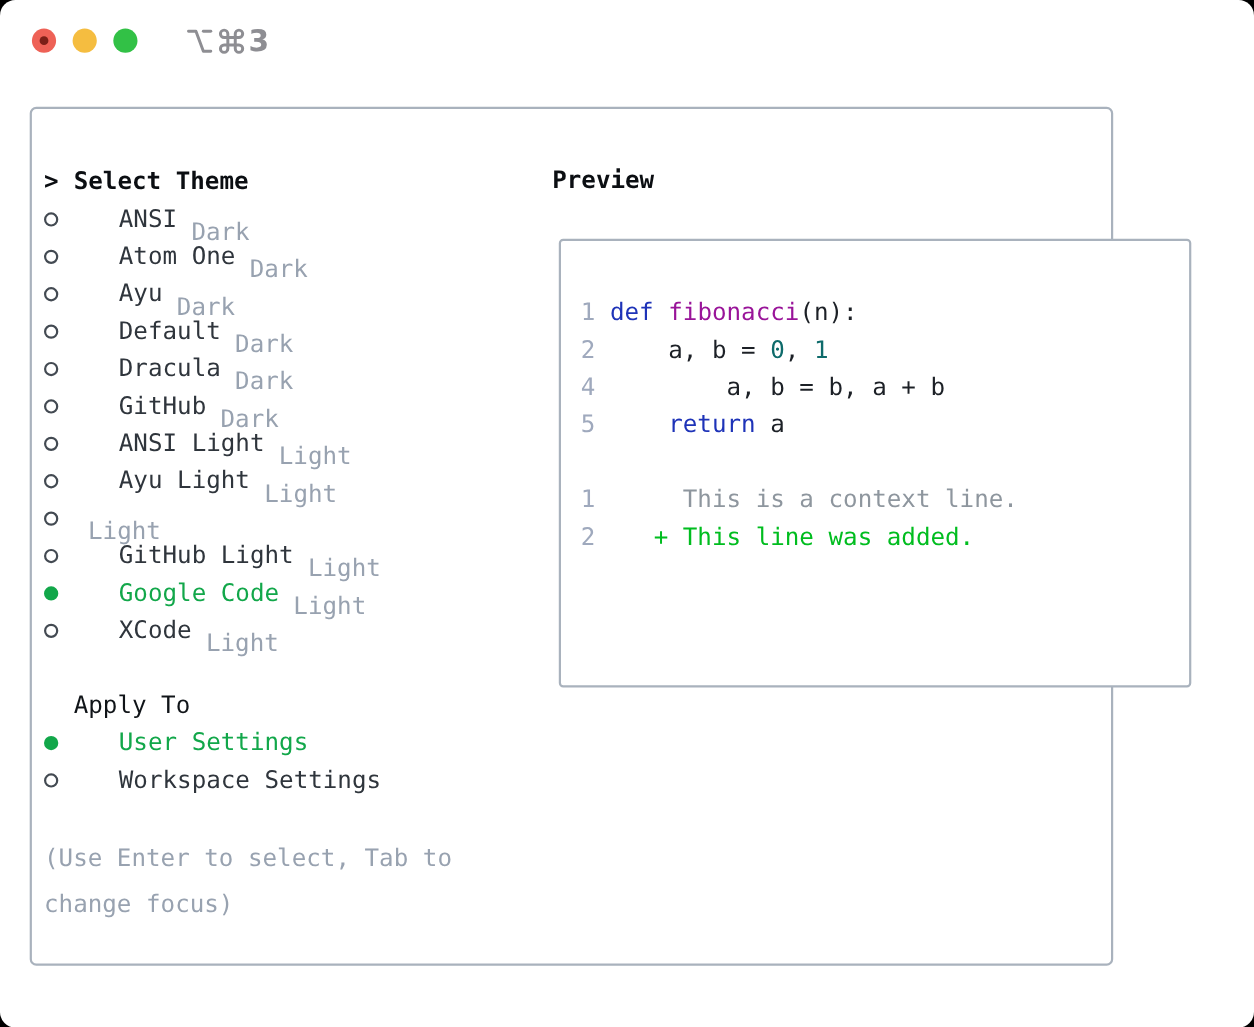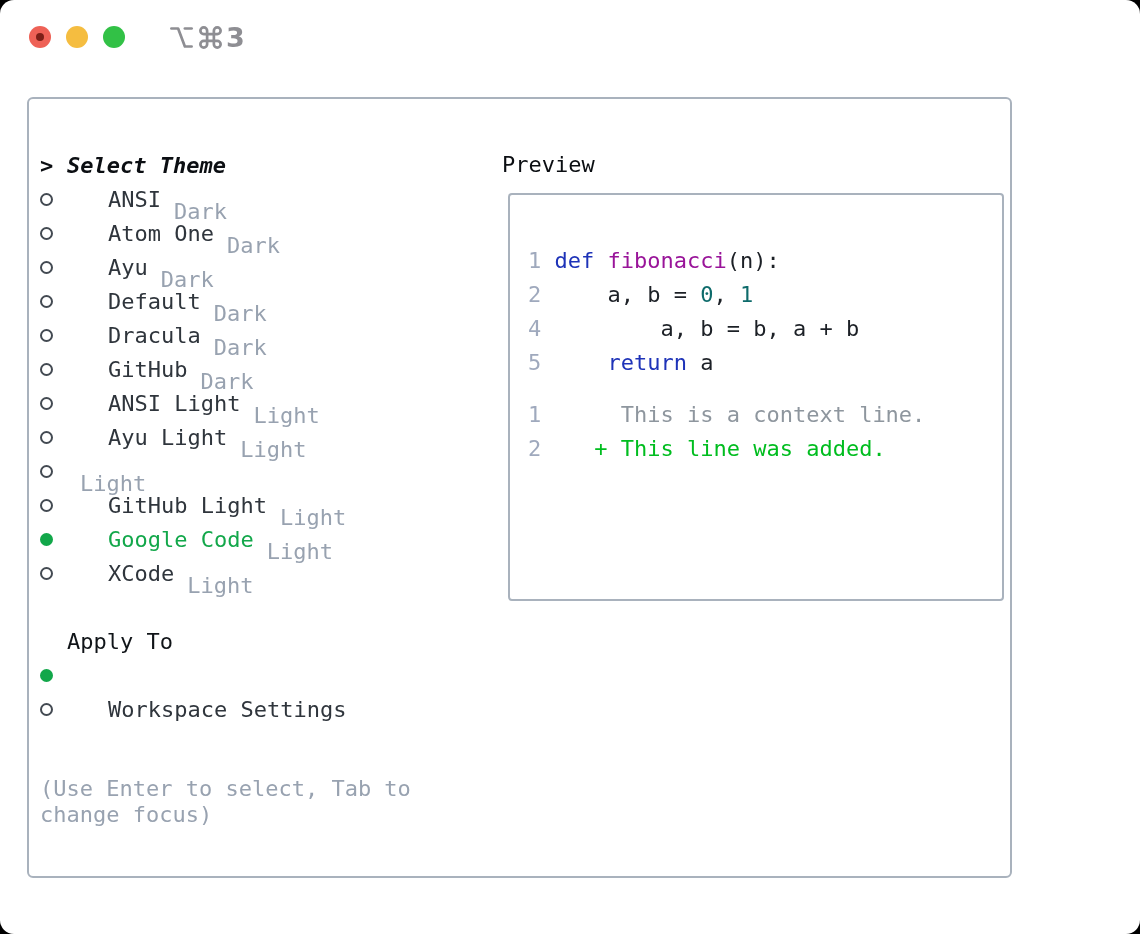--- a/index.html
+++ b/index.html
@@ -34,38 +34,38 @@
   
   .main-box{
     position:absolute;left:27px;top:97px;width:985px;height:781px;
     border:2px solid var(--border_gray);border-radius:6px;background:#fff;
   }
   
   .left-col{position:absolute;left:11px;top:49px;width:440px;}
   .row{height:34px;display:flex;align-items:center;white-space:pre;}
   .cell{width:27px;display:flex;align-items:center;}
   .cursor{font-weight:bold;color:var(--header_black);}
-  .hdr{font-weight:bold;color:var(--header_black);font-style:italic;}
+  .hdr{font-weight:bold;color:var(--header_black);}
   .subhdr{color:#101418;}
   .ring{width:13px;height:13px;border-radius:50%;border:2px solid #434a52;}
   .ring.on{background:var(--accent_green);border-color:var(--accent_green);}
   .name{color:var(--text_dark);margin-left:41px;}
   .name.sel{color:var(--accent_green);}
   .variant{color:var(--muted_gray);margin-left:13px;margin-top:24px;}
   .spacer{height:34px;}
-  .hint{margin-top:50px;width:392px;color:var(--muted_gray);line-height:26px;}
+  .hint{margin-top:34px;width:392px;color:var(--muted_gray);line-height:42px;}
   
-  .preview-title{position:absolute;left:473px;top:49px;height:34px;line-height:34px;font-weight:normal;color:var(--header_black);}
+  .preview-title{position:absolute;left:473px;top:49px;height:34px;line-height:34px;font-weight:bold;color:var(--header_black);}
   .preview-box{
-    position:absolute;left:479px;top:94px;width:496px;height:408px;
+    position:absolute;left:479px;top:118px;width:575px;height:408px;
     border:2px solid var(--border_gray);border-radius:4px;background:#fff;
     padding:49px 0 4px 18px;overflow:hidden;
   }
   .codeline{height:34px;line-height:34px;white-space:pre;color:var(--code_text);}
-  .diff-block{margin-top:18px;}
+  .diff-block{margin-top:34px;}
   .tok.ln{color:var(--line_number_gray);}
   .tok.kw{color:var(--keyword_blue);}
   .tok.fn{color:var(--function_purple);}
   .tok.num{color:var(--number_teal);}
   .tok.pl{color:var(--code_text);}
   .tok.ctx{color:var(--context_gray);}
   .tok.del{color:var(--deleted_red);}
   .tok.add{color:var(--added_green);text-align:right;}
 </style>
 </head>
@@ -112,21 +112,21 @@
         </div>
 
       <div class="spacer"></div>
 
       <div class="row">
         <span class="cell"></span>
         <span class="subhdr">Apply To</span>
       </div>
 
       <div id="apply-list">
-          <div class="row"><span class="cell"><span class="ring on"></span></span></div>
+          <div class="row"><span class="cell"><span class="ring on"></span></span><span class="name sel">User Settings</span></div>
           <div class="row"><span class="cell"><span class="ring"></span></span><span class="name">Workspace Settings</span></div>
         </div>
 
       <div class="hint">(Use Enter to select, Tab to change focus)</div>
     </div>
 
     <div class="preview-title">Preview</div>
 
     <div class="preview-box">
       <div id="code-block">

